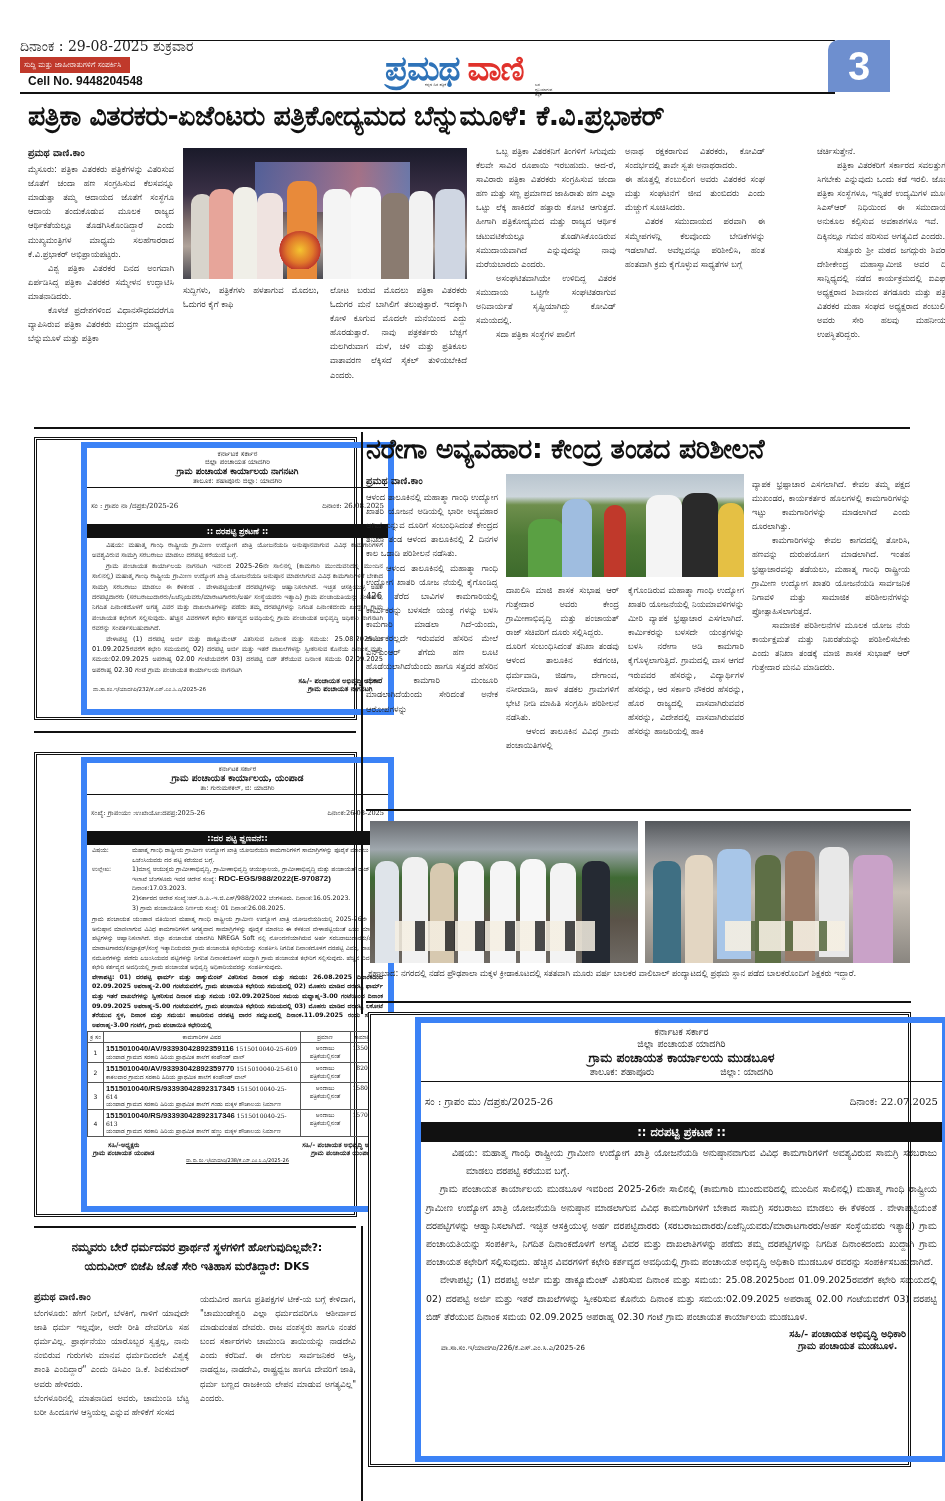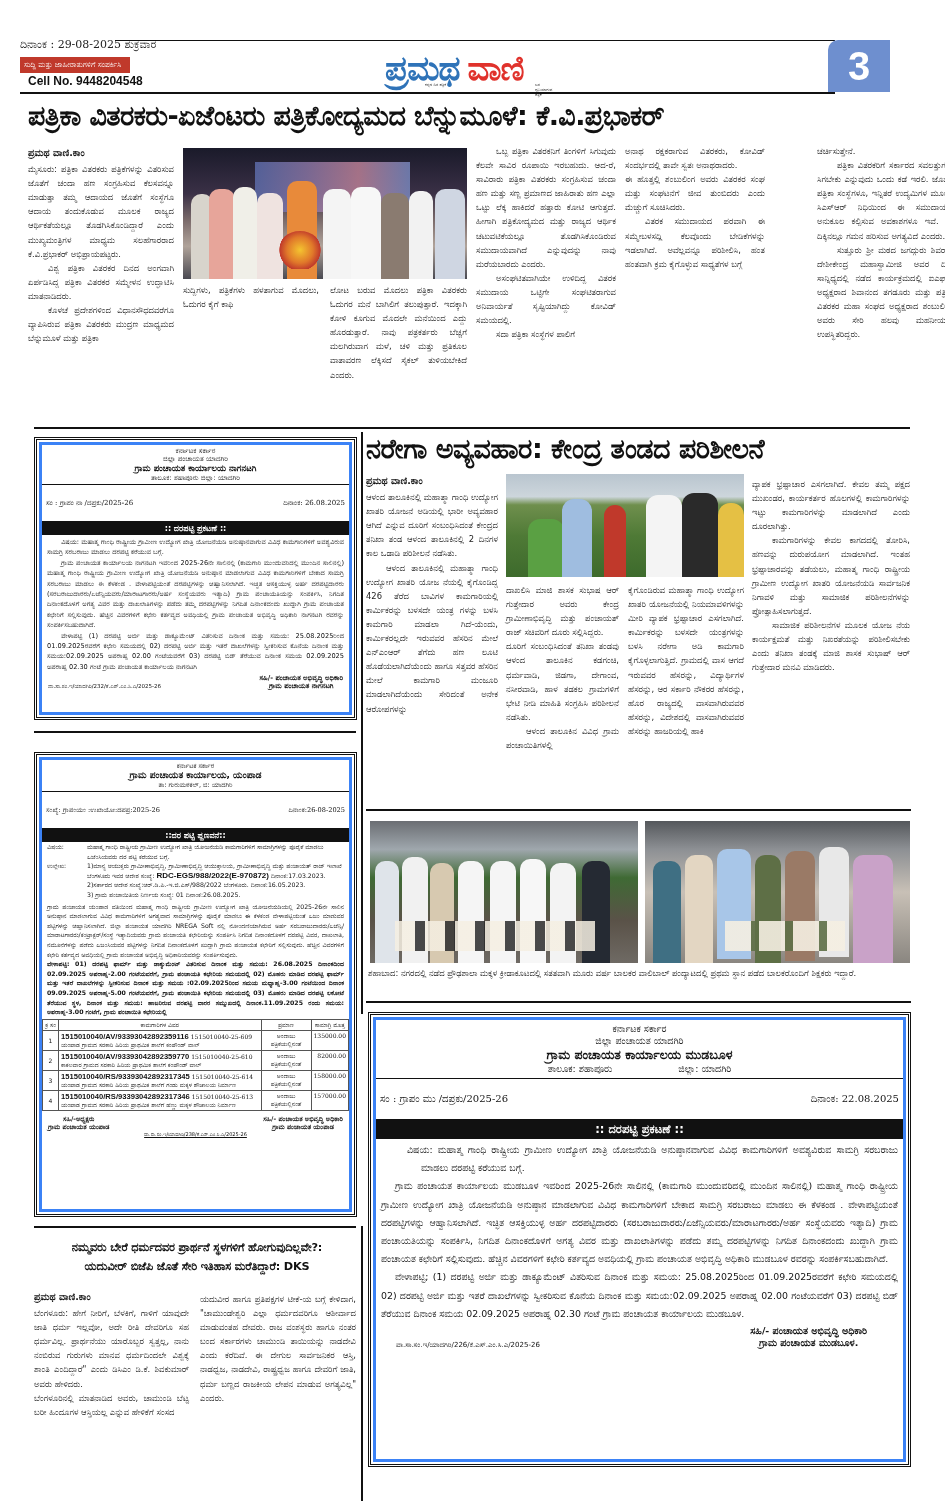--- a/index.html
+++ b/index.html
@@ -1,21 +1,21 @@
 <!DOCTYPE html>
 <html><head>
 <meta charset="utf-8">
 <style>
   * { box-sizing: border-box; margin: 0; padding: 0; }
   html, body { width: 945px; height: 1501px; background: #ffffff; overflow: hidden; }
   body { font-family: "DejaVu Sans", sans-serif; color: #111; position: relative; }
 
   
   .masthead { position: absolute; left: 0; top: 0; width: 945px; height: 96px; }
-  .date-line { position: absolute; left: 20px; top: 38px; font-family: "DejaVu Serif", serif; font-size: 11px; color: #222; }
+  .date-line { position: absolute; left: 20px; top: 38px; font-family: "DejaVu Serif", serif; font-size: 14px; color: #222; }
   .contact-banner { position: absolute; left: 20px; top: 57px; width: 110px; height: 16px; background: #c0392b; color: #fff; font-size: 7.5px; line-height: 16px; padding-left: 4px; white-space: nowrap; overflow: hidden; }
   .cell-line { position: absolute; left: 28px; top: 74px; font-family: "Liberation Sans", sans-serif; font-weight: bold; font-size: 12px; color: #111; }
   .rule-top { position: absolute; left: 115px; top: 40px; width: 720px; height: 1px; background: #111; }
   .rule-bottom { position: absolute; left: 20px; top: 92px; width: 815px; height: 1.5px; background: #111; }
   .logo { position: absolute; left: 385px; top: 42px; height: 46px; display: flex; align-items: flex-end; }
   .logo-part1 { font-family: "DejaVu Sans", sans-serif; font-weight: bold; font-size: 34px; color: #2f73b8; letter-spacing: -1px; line-height: 40px; }
   .logo-part2 { font-family: "DejaVu Sans", sans-serif; font-weight: bold; font-size: 34px; color: #e0322c; letter-spacing: -1px; line-height: 40px; margin-left: 8px; }
   .logo-tag1 { position: absolute; left: 40px; top: 40px; font-size: 4px; color: #333; }
   .logo-tag2 { position: absolute; left: 150px; top: 40px; font-size: 4px; color: #333; }
   .page-num { position: absolute; left: 828px; top: 40px; width: 62px; height: 52px; background: #6e8fcf; border-top-left-radius: 10px; color: #fff; font-family: "Liberation Sans", sans-serif; font-weight: bold; font-size: 40px; text-align: center; line-height: 52px; }
@@ -31,21 +31,21 @@
   .lead-col { position: absolute; top: 146px; }
   .lead-photo { position: absolute; left: 183px; top: 148px; width: 284px; height: 131px; background: linear-gradient(180deg,#1a1a2a 0%,#3a3046 35%,#7a6a6a 55%,#b0a39a 75%,#4a4a52 100%); overflow: hidden; }
   .lead-photo .screen { position: absolute; left: 72px; top: 14px; width: 155px; height: 50px; background: linear-gradient(90deg,#5e6fb0,#8c78a8,#c2849a,#7c8cc4); opacity: .8; }
   .lead-photo .person { position: absolute; bottom: 0; border-radius: 10px 10px 0 0; }
   .lead-photo .lamp { position: absolute; left: 95px; bottom: 10px; width: 44px; height: 38px; border-radius: 50% 50% 10px 10px; background: radial-gradient(circle,#f4c430 0%,#e0782a 45%,#c0392b 70%,transparent 72%); }
   .lead-sub { position: absolute; top: 283px; }
   .section-rule { position: absolute; height: 1.5px; background: #111; }
 
   
   .notice { position: absolute; border: 3px double #111; padding: 2px; background: #fff; }
-  .notice-inner { border: 3px solid #3b82f6; width: 100%; height: 100%; position: relative; }
+  .notice-inner { border: 6px solid #3b82f6; width: 100%; height: 100%; position: relative; margin-left: 42px; }
   .n-center { text-align: center; color: #111; }
   .n-small { font-size: 7px; }
   .n-title { font-weight: bold; font-size: 9.5px; }
   .n-row { display: flex; justify-content: space-between; border-top: 1px solid #111; border-bottom: 1px solid #111; padding: 14px 4px; font-family: "DejaVu Serif", serif; }
   .n-banner { background: #111; color: #fff; text-align: center; font-weight: bold; }
   .n-body { text-align: justify; padding: 2px 5px; color: #111; }
   .n-body p.ind { text-indent: 14px; }
   .n-sign { display: flex; justify-content: space-between; align-items: flex-end; padding: 0 6px; }
 
   
@@ -144,21 +144,21 @@
   <p>ಲೋಟ ಬರುವ ಮೊದಲು ಪತ್ರಿಕಾ ವಿತರಕರು ಓದುಗರ ಮನೆ ಬಾಗಿಲಿಗೆ ತಲುಪುತ್ತಾರೆ. ಇದಕ್ಕಾಗಿ ಕೋಳಿ ಕೂಗುವ ಮೊದಲೇ ಮನೆಯಿಂದ ಎದ್ದು ಹೊರಡುತ್ತಾರೆ. ನಾವು ಪತ್ರಕರ್ತರು ಬೆಚ್ಚಗೆ ಮಲಗಿರುವಾಗ ಮಳೆ, ಚಳಿ ಮತ್ತು ಪ್ರತಿಕೂಲ ವಾತಾವರಣ ಲೆಕ್ಕಿಸದೆ ಸೈಕಲ್ ತುಳಿಯಬೇಕಿದೆ ಎಂದರು.</p>
 </div>
 <div class="lead-col col-text" style="left:476px;top:144px;width:140px;">
   <p class="ind">ಒಬ್ಬ ಪತ್ರಿಕಾ ವಿತರಕನಿಗೆ ತಿಂಗಳಿಗೆ ಸಿಗುವುದು ಕೆಲವೇ ಸಾವಿರ ರೂಪಾಯಿ ಇರಬಹುದು. ಆದ-ರೆ, ಸಾವಿರಾರು ಪತ್ರಿಕಾ ವಿತರಕರು ಸಂಗ್ರಹಿಸುವ ಚಂದಾ ಹಣ ಮತ್ತು ಸಣ್ಣ ಪ್ರಮಾಣದ ಜಾಹಿರಾತು ಹಣ ಎಲ್ಲಾ ಒಟ್ಟು ಲೆಕ್ಕ ಹಾಕಿದರೆ ಹತ್ತಾರು ಕೋಟಿ ಆಗುತ್ತದೆ. ಹೀಗಾಗಿ ಪತ್ರಿಕೋದ್ಯಮದ ಮತ್ತು ರಾಜ್ಯದ ಆರ್ಥಿಕ ಚಟುವಟಿಕೆಯಲ್ಲೂ ತೊಡಗಿಸಿಕೊಂಡಿರುವ ಸಮುದಾಯವಾಗಿದೆ ಎನ್ನುವುದನ್ನು ನಾವು ಮರೆಯಬಾರದು ಎಂದರು.</p>
   <p class="ind">ಅಸಂಘಟಿತವಾಗಿಯೇ ಉಳಿದಿದ್ದ ವಿತರಕ ಸಮುದಾಯ ಒಟ್ಟಿಗೇ ಸಂಘಟಿತರಾಗುವ ಅನಿವಾರ್ಯತೆ ಸೃಷ್ಟಿಯಾಗಿದ್ದು ಕೋವಿಡ್ ಸಮಯದಲ್ಲಿ.</p>
   <p class="ind">ಸದಾ ಪತ್ರಿಕಾ ಸಂಸ್ಥೆಗಳ ಪಾಲಿಗೆ</p>
 </div>
 <div class="lead-col col-text" style="left:625px;top:144px;width:140px;">
   <p>ಅನಾಥ ರಕ್ಷಕರಾಗುವ ವಿತರಕರು, ಕೋವಿಡ್ ಸಂದರ್ಭದಲ್ಲಿ ತಾವೇ ಸ್ವತಃ ಅನಾಥರಾದರು.</p>
   <p>ಈ ಹೊತ್ತಲ್ಲಿ ಶಂಬುಲಿಂಗ ಅವರು ವಿತರಕರ ಸಂಘ ಮತ್ತು ಸಂಘಟನೆಗೆ ಜೀವ ತುಂಬಿದರು ಎಂದು ಮೆಚ್ಚುಗೆ ಸೂಚಿಸಿದರು.</p>
-  <p class="ind">ವಿತರಕ ಸಮುದಾಯದ ಪರವಾಗಿ ಈ ಸಮ್ಮೇಬಳಸದ್ಲಿ ಕೆಲವೊಂದು ಬೇಡಿಕೆಗಳನ್ನು ಇಡಲಾಗಿದೆ. ಅವೆಲ್ಲವನ್ನೂ ಪರಿಶೀಲಿಸಿ, ಹಂತ ಹಂತವಾಗಿ ಕ್ರಮ ಕೈಗೊಳ್ಳುವ ಸಾಧ್ಯತೆಗಳ ಬಗ್ಗೆ</p>
+  <p class="ind">ವಿತರಕ ಸಮುದಾಯದ ಪರವಾಗಿ ಈ ಸಮ್ಮೇಪಗಳನ್ಲಿ ಕೆಲವೊಂದು ಬೇಡಿಕೆಗಳನ್ನು ಇಡಲಾಗಿದೆ. ಅವೆಲ್ಲವನ್ನೂ ಪರಿಶೀಲಿಸಿ, ಹಂತ ಹಂತವಾಗಿ ಕ್ರಮ ಕೈಗೊಳ್ಳುವ ಸಾಧ್ಯತೆಗಳ ಬಗ್ಗೆ</p>
 </div>
 <div class="lead-col col-text" style="left:773px;top:144px;width:136px;margin-left:44px;">
   <p>ಚರ್ಚಿಸುತ್ತೇನೆ.</p>
   <p class="ind">ಪತ್ರಿಕಾ ವಿತರಕರಿಗೆ ಸರ್ಕಾರದ ಸವಲತ್ತುಗಳು ಸಿಗಬೇಕು ಎನ್ನುವುದು ಒಂದು ಕಡೆ ಇರಲಿ. ಜೊತೆಗೆ ಪತ್ರಿಕಾ ಸಂಸ್ಥೆಗಳೂ, ಇನ್ನಿತರೆ ಉದ್ಯಮಿಗಳ ಮೂಲಕ ಸಿಎಸ್ಆರ್ ನಿಧಿಯಿಂದ ಈ ಸಮುದಾಯಕ್ಕೆ ಅನುಕೂಲ ಕಲ್ಪಿಸುವ ಅವಕಾಶಗಳೂ ಇವೆ. ಈ ದಿಕ್ಕಿನಲ್ಲೂ ಗಮನ ಹರಿಸುವ ಅಗತ್ಯವಿದೆ ಎಂದರು.</p>
   <p class="ind">ಸುತ್ತೂರು ಶ್ರೀ ಮಠದ ಜಗದ್ಗುರು ಶಿವರಾತ್ರಿ ದೇಶೀಕೇಂದ್ರ ಮಹಾಸ್ವಾಮೀಜಿ ಅವರ ದಿವ್ಯ ಸಾನ್ನಿಧ್ಯದಲ್ಲಿ ನಡೆದ ಕಾರ್ಯಕ್ರಮದಲ್ಲಿ ಐಎಫ್ಎ ಅಧ್ಯಕ್ಷರಾದ ಶಿವಾನಂದ ತಗಡೂರು ಮತ್ತು ಪತ್ರಿಕಾ ವಿತರಕರ ಮಹಾ ಸಂಘದ ಅಧ್ಯಕ್ಷರಾದ ಶಂಬುಲಿಂಗ ಅವರು ಸೇರಿ ಹಲವು ಮಹನೀಯರು ಉಪಸ್ಥಿತರಿದ್ದರು.</p>
 </div>
 
 <div class="section-rule" style="left:34px;top:427px;width:876px;"></div>
 
 <section class="notice notice1">
@@ -348,21 +348,21 @@
     <div class="n-center n-small" style="padding-top:3px;">ಕರ್ನಾಟಕ ಸರ್ಕಾರ</div>
     <div class="n-center n-small">ಜಿಲ್ಲಾ ಪಂಚಾಯತ ಯಾದಗಿರಿ</div>
     <div class="n-center n-title">ಗ್ರಾಮ ಪಂಚಾಯತ ಕಾರ್ಯಾಲಯ  ಮುಡಬೂಳ</div>
     <div class="n-center n-small" style="margin-bottom:3px;">
       <span>ತಾಲೂಕ: ಶಹಾಪೂರು</span>
       <span style="display:inline-block;width:60px;"></span>
       <span>ಜಿಲ್ಲಾ: ಯಾದಗಿರಿ</span>
     </div>
     <div class="n-row">
       <span>ಸಂ : ಗ್ರಾಪಂ ಮು /ದಪ್ರಕು/2025-26</span>
-      <span>ದಿನಾಂಕ: 22.08.2025</span>
+      <span>ದಿನಾಂಕ: 22.07.2025</span>
     </div>
     <div class="n-banner">::  ದರಪಟ್ಟಿ  ಪ್ರಕಟಣೆ  ::</div>
     <div class="n-body">
       <p class="ind" style="padding-left:40px;text-indent:-14px;">ವಿಷಯ: ಮಹಾತ್ಮ ಗಾಂಧಿ ರಾಷ್ಟ್ರೀಯ ಗ್ರಾಮೀಣ ಉದ್ಯೋಗ ಖಾತ್ರಿ ಯೋಜನೆಯಡಿ ಅನುಷ್ಠಾನವಾಗುವ ವಿವಿಧ ಕಾಮಗಾರಿಗಳಿಗೆ ಅವಶ್ಯವಿರುವ ಸಾಮಗ್ರಿ ಸರಬರಾಜು ಮಾಡಲು ದರಪಟ್ಟಿ ಕರೆಯುವ ಬಗ್ಗೆ.</p>
       <p class="ind">ಗ್ರಾಮ ಪಂಚಾಯತ ಕಾರ್ಯಾಲಯ ಮುಡಬೂಳ ಇವರಿಂದ 2025-26ನೇ ಸಾಲಿನಲ್ಲಿ (ಕಾಮಗಾರಿ ಮುಂದುವರಿದಲ್ಲಿ ಮುಂದಿನ ಸಾಲಿನಲ್ಲಿ) ಮಹಾತ್ಮ ಗಾಂಧಿ ರಾಷ್ಟ್ರೀಯ ಗ್ರಾಮೀಣ ಉದ್ಯೋಗ ಖಾತ್ರಿ ಯೋಜನೆಯಡಿ ಅನುಷ್ಠಾನ ಮಾಡಲಾಗುವ ವಿವಿಧ ಕಾಮಗಾರಿಗಳಿಗೆ ಬೇಕಾದ ಸಾಮಗ್ರಿ ಸರಬರಾಜು ಮಾಡಲು ಈ ಕೆಳಕಂಡ . ವೇಳಾಪಟ್ಟಿಯಂತೆ ದರಪಟ್ಟಿಗಳನ್ನು ಆಹ್ವಾನಿಸಲಾಗಿದೆ. ಇಚ್ಛಿತ ಆಸಕ್ತಿಯುಳ್ಳ ಅರ್ಹ ದರಪಟ್ಟಿದಾರರು (ಸರಬರಾಜುದಾರರು/ಏಜೆನ್ಸಿಯವರು/ಮಾರಾಟಗಾರರು/ಅರ್ಹ ಸಂಸ್ಥೆಯವರು ಇತ್ಯಾದಿ) ಗ್ರಾಮ ಪಂಚಾಯತಿಯನ್ನು ಸಂಪರ್ಕಿಸಿ, ನಿಗದಿತ ದಿನಾಂಕದೊಳಗೆ ಅಗತ್ಯ ವಿವರ ಮತ್ತು ದಾಖಲಾತಿಗಳನ್ನು ಪಡೆದು ತಮ್ಮ ದರಪಟ್ಟಿಗಳನ್ನು ನಿಗದಿತ ದಿನಾಂಕದಂದು ಖುದ್ದಾಗಿ ಗ್ರಾಮ ಪಂಚಾಯತ ಕಛೇರಿಗೆ ಸಲ್ಲಿಸುವುದು. ಹೆಚ್ಚಿನ ವಿವರಗಳಿಗೆ ಕಛೇರಿ ಕರ್ತವ್ಯದ ಅವಧಿಯಲ್ಲಿ ಗ್ರಾಮ ಪಂಚಾಯತ ಅಭಿವೃದ್ಧಿ ಅಧಿಕಾರಿ  ಮುಡಬೂಳ ರವರನ್ನು ಸಂಪರ್ಕಿಸಬಹುದಾಗಿದೆ.</p>
       <p class="ind">ವೇಳಾಪಟ್ಟಿ; (1) ದರಪಟ್ಟಿ ಅರ್ಜಿ ಮತ್ತು ಡಾಕ್ಯೂಮೆಂಟ್ ವಿತರಿಸುವ ದಿನಾಂಕ ಮತ್ತು ಸಮಯ: 25.08.2025ರಿಂದ 01.09.2025ರವರೆಗೆ ಕಛೇರಿ ಸಮಯದಲ್ಲಿ 02) ದರಪಟ್ಟಿ ಅರ್ಜಿ ಮತ್ತು ಇತರೆ ದಾಖಲೆಗಳನ್ನು ಸ್ವೀಕರಿಸುವ ಕೊನೆಯ ದಿನಾಂಕ ಮತ್ತು ಸಮಯ:02.09.2025 ಅಪರಾಹ್ನ 02.00 ಗಂಟೆಯವರೆಗೆ 03) ದರಪಟ್ಟಿ ಬಿಡ್ ತೆರೆಯುವ ದಿನಾಂಕ ಸಮಯ 02.09.2025 ಅಪರಾಹ್ನ 02.30 ಗಂಟೆ ಗ್ರಾಮ ಪಂಚಾಯತ ಕಾರ್ಯಾಲಯ ಮುಡಬೂಳ.</p>
     </div>
     <div class="n-sign">
       <span style="font-size:7px;padding-left:14px;">ವಾ.ಸಾ.ಸಂ.ಇ/ಯಾದಗಿರಿ/226/ಕೆ.ಎಸ್.ಎಂ.ಸಿ.ಎ/2025-26</span>
       <span style="text-align:center;font-weight:bold;padding-right:30px;">

